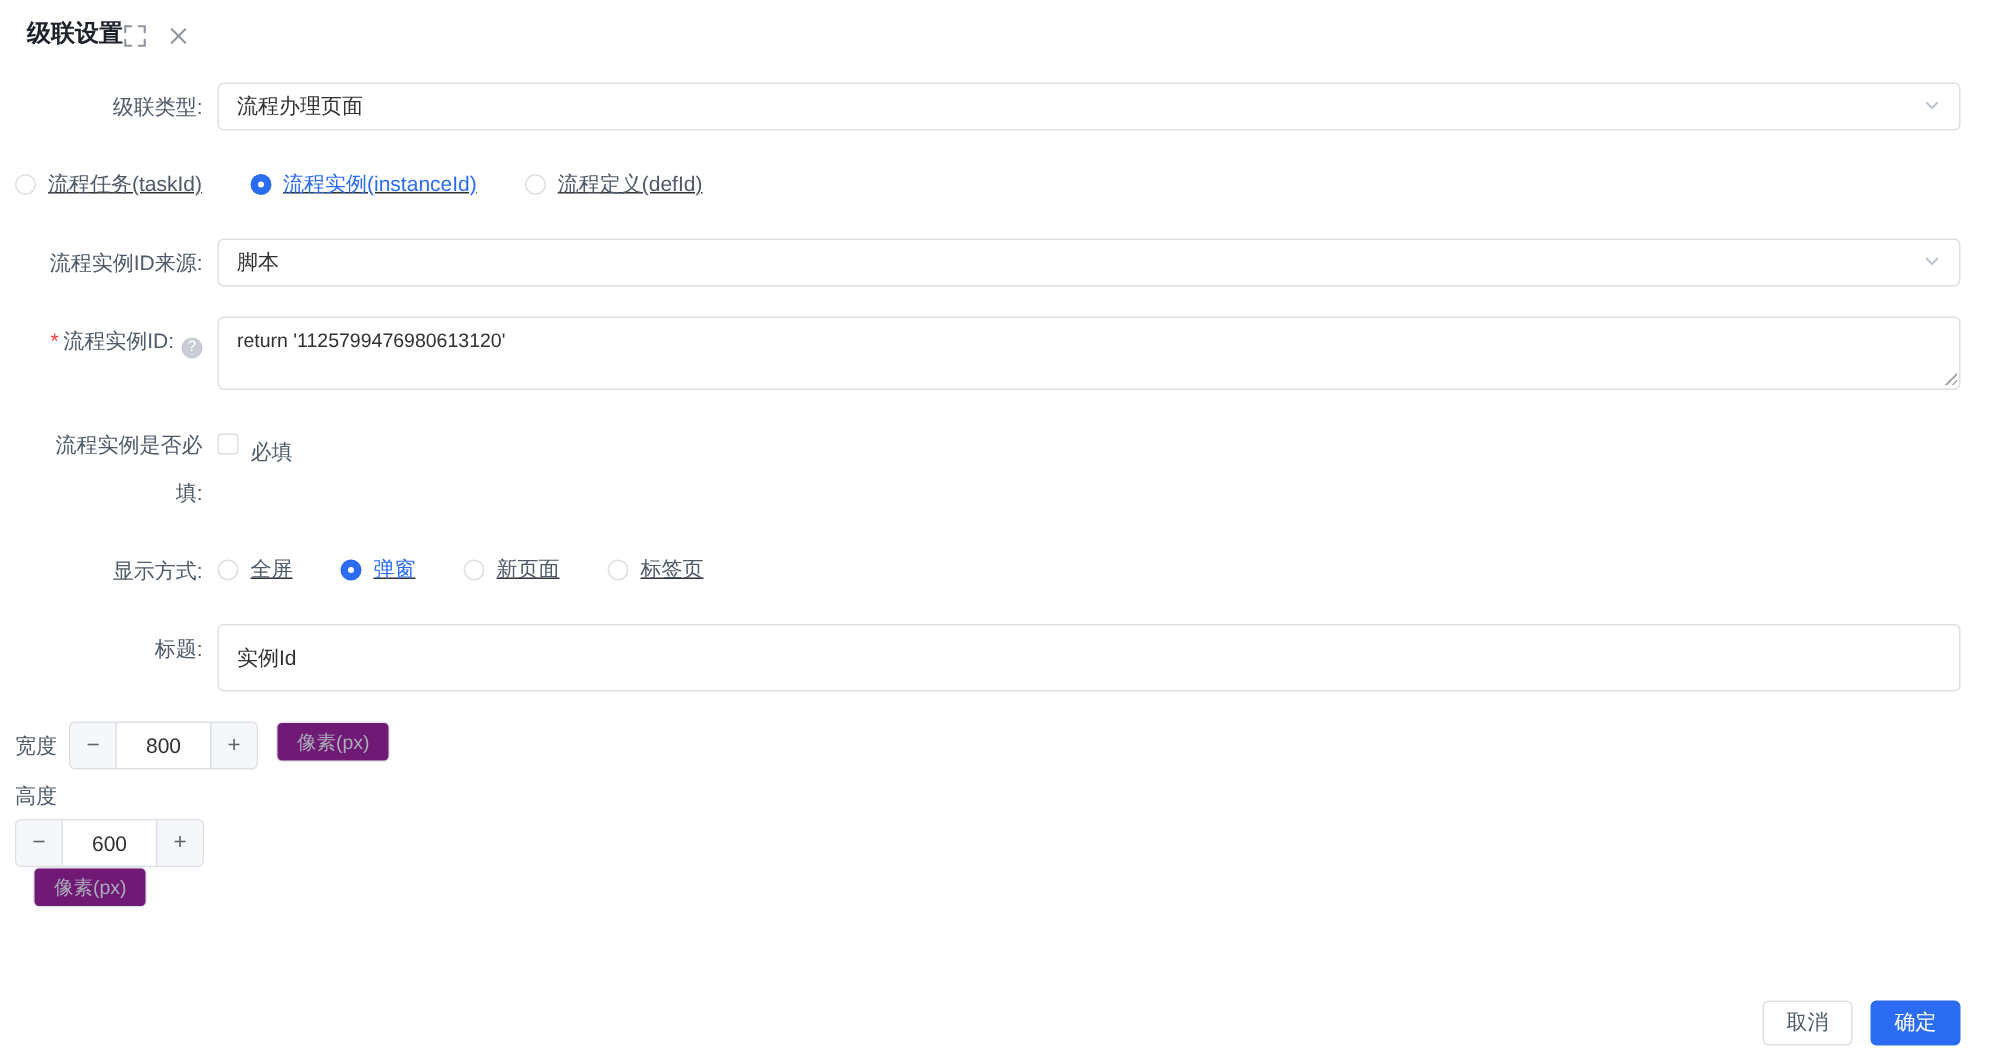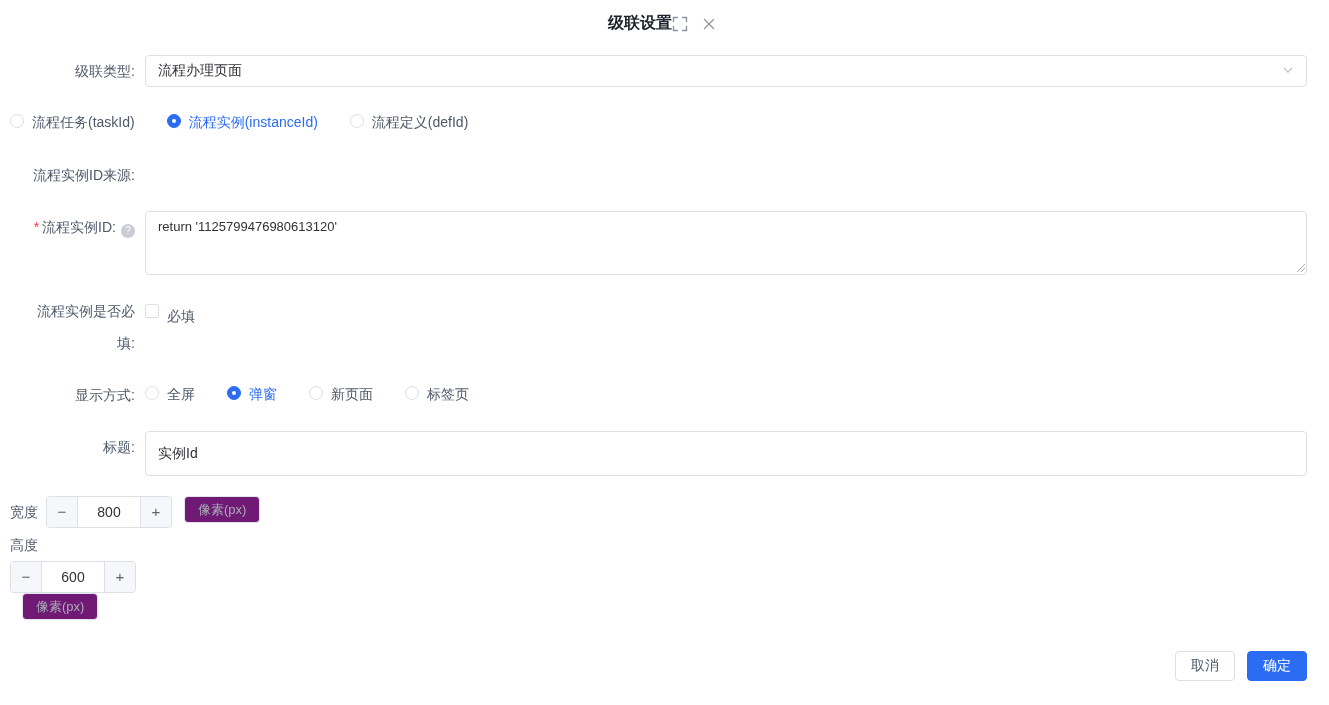--- a/index.html
+++ b/index.html
@@ -10,48 +10,48 @@
     --icon-gray:#8f959e;
   }
   *{box-sizing:border-box;}
   html,body{margin:0;padding:0;}
   body{
     width:1329px;height:705px;position:relative;background:#fff;overflow:hidden;
     font-family:"Liberation Sans","DejaVu Sans",sans-serif;
     font-size:14px;color:var(--text);
   }
   
-  .hdr{display:flex;justify-content:center;align-items:flex-start;padding:12px 18px 0 18px;}
+  .hdr{display:flex;justify-content:flex-start;align-items:flex-start;padding:12px 18px 0 18px;}
   .title{font-size:16px;font-weight:700;color:#1d2129;line-height:22px;}
   .win-icons{display:flex;gap:13px;align-items:center;padding-top:4px;padding-right:4px;}
   .win-icon{width:16px;height:16px;cursor:pointer;display:inline-flex;}
   
   .form{padding-top:21px;}
   .row{display:flex;align-items:flex-start;margin-bottom:20px;}
   .lbl{width:135px;min-width:135px;text-align:right;font-size:14px;color:var(--label);line-height:32px;}
   .lbl .wrap-inner{display:inline-block;width:103px;text-align:right;line-height:32px;}
   .req{color:#f53f3f;margin-right:3px;}
   .help{display:inline-block;width:14px;height:14px;border-radius:50%;background:#c9ccd4;color:#fff;
         font-size:10px;line-height:14px;text-align:center;margin-left:5px;vertical-align:-2px;cursor:pointer;}
   .ctl{flex:1;margin-left:10px;margin-right:22px;position:relative;}
   
   .select{height:32px;border:1px solid var(--border);border-radius:4px;background:#fff;
           display:flex;align-items:center;justify-content:space-between;padding:0 12px;cursor:pointer;}
   .select .val{font-size:14px;color:var(--text);}
   
   .radio-group{display:flex;align-items:center;height:32px;gap:32px;}
-  .radio-opt{display:inline-flex;cursor:pointer;}
+  .radio-opt{display:inline-flex;align-items:center;cursor:pointer;text-decoration:underline;}
   .radio{width:14px;height:14px;border-radius:50%;border:1px solid var(--border);background:#fff;position:relative;}
   .radio.checked{border-color:var(--accent);background:var(--accent);}
   .radio.checked::after{content:"";position:absolute;left:4px;top:4px;width:4px;height:4px;border-radius:50%;background:#fff;}
   .radio-label{margin-left:8px;color:var(--label);}
   .radio-opt.checked .radio-label{color:var(--accent);}
   
   .ta-wrap{position:relative;}
-  textarea{width:100%;height:64px;border:1px solid var(--border);border-radius:4px;padding:7px 12px;
+  textarea{width:100%;height:49px;border:1px solid var(--border);border-radius:4px;padding:7px 12px;
            font-size:13px;color:var(--text);resize:none;outline:none;display:block;
            font-family:"Liberation Sans","DejaVu Sans",sans-serif;}
   .grip{position:absolute;right:2px;bottom:3px;width:10px;height:10px;pointer-events:none;
         background:repeating-linear-gradient(135deg,transparent,transparent 2px,#a8abb2 2px,#a8abb2 3px);
         clip-path:polygon(100% 0,100% 100%,0 100%);}
   
   .chk-row{display:flex;align-items:center;height:32px;}
   .checkbox{width:14px;height:14px;border:1px solid var(--border);border-radius:2px;background:#fff;cursor:pointer;}
   .chk-label{margin-left:8px;color:var(--label);margin-top:12px;}
   
@@ -65,21 +65,21 @@
   .stepper{display:inline-flex;align-items:stretch;height:32px;border:1px solid var(--border);border-radius:4px;overflow:hidden;background:#fff;}
   .step-btn{width:31px;background:#f5f7fa;border:none;color:#606266;font-size:15px;cursor:pointer;line-height:30px;padding:0;
             font-family:"Liberation Sans","DejaVu Sans",sans-serif;}
   .step-btn.minus{border-right:1px solid var(--border);}
   .step-btn.plus{border-left:1px solid var(--border);}
   .step-input{width:62px;border:none;text-align:center;font-size:14px;color:var(--text);outline:none;
               font-family:"Liberation Sans","DejaVu Sans",sans-serif;}
   .unit-btn{margin-left:12px;height:27px;padding:0 13px;background:#701a75;border:1px solid #e5e6eb;border-radius:4px;
             color:#a9aeb8;font-size:13px;cursor:pointer;font-family:"Liberation Sans","DejaVu Sans",sans-serif;}
   
-  .footer{position:absolute;right:22px;bottom:24px;display:flex;gap:12px;margin-left:12px;}
+  .footer{position:absolute;right:22px;bottom:8px;display:flex;gap:12px;margin-left:12px;}
   .btn{height:30px;padding:0 15px;border-radius:4px;font-size:14px;cursor:pointer;
        font-family:"Liberation Sans","DejaVu Sans",sans-serif;}
   .btn-cancel{background:#fff;border:1px solid var(--border);color:var(--label);}
   .btn-primary{background:var(--accent);border:1px solid var(--accent);color:#fff;}
 </style>
 </head>
 <body>
 
 <div class="hdr">
   <div class="title">级联设置</div>
@@ -131,20 +131,30 @@
         <span class="radio-opt">
           <span class="radio"></span>
           <span class="radio-label">流程定义(defId)</span>
         </span>
       </div>
     </div>
   </div>
 
   <div class="row">
     <div class="lbl">流程实例ID来源:</div>
+    <div class="ctl">
+      <div class="select">
+        <span class="val">脚本</span>
+        <span>
+          <svg width="12" height="12" viewBox="0 0 12 12" fill="none" stroke="#c0c4cc" stroke-width="1.4" stroke-linecap="round">
+              <path d="M2.5 4.5 L6 8 L9.5 4.5"></path>
+            </svg>
+        </span>
+      </div>
+    </div>
   </div>
 
   <div class="row">
     <div class="lbl">
       <span class="req">*</span><span>流程实例ID:</span><span class="help">?</span>
     </div>
     <div class="ctl ta-wrap">
       <textarea spellcheck="false" style="">return '1125799476980613120'</textarea>
       <span class="grip"></span>
     </div>

